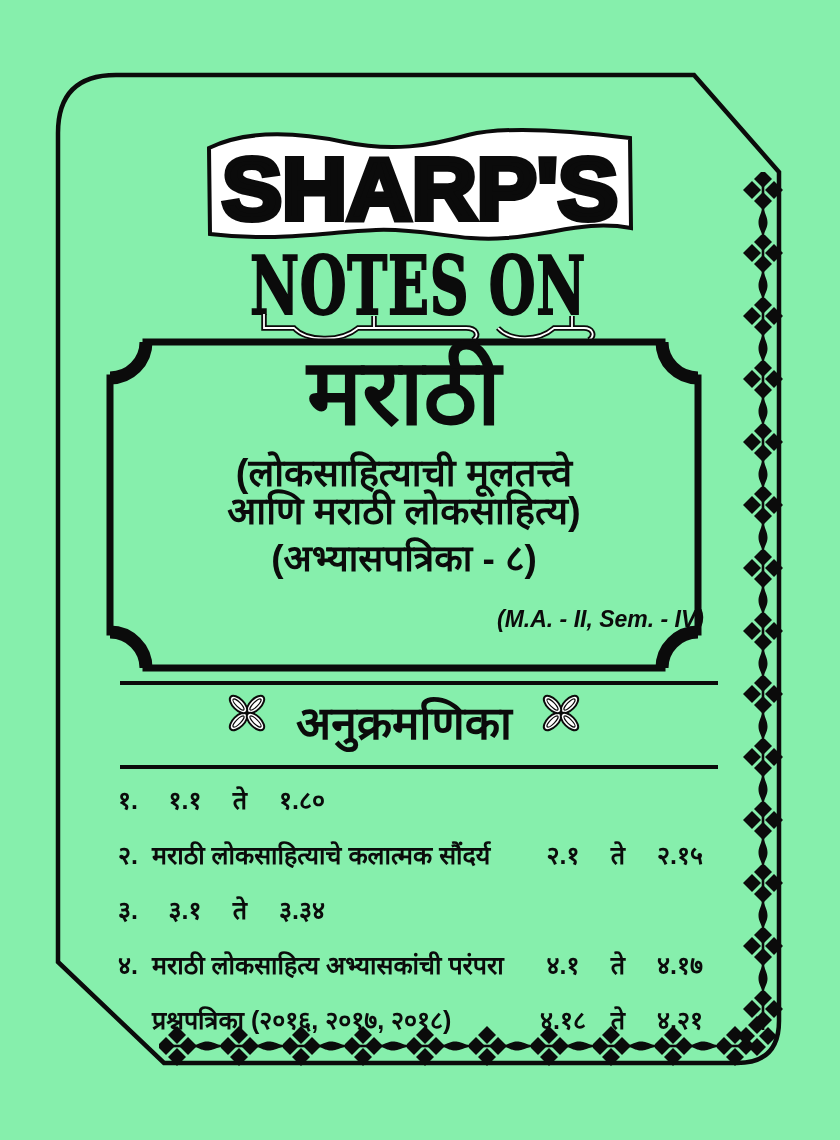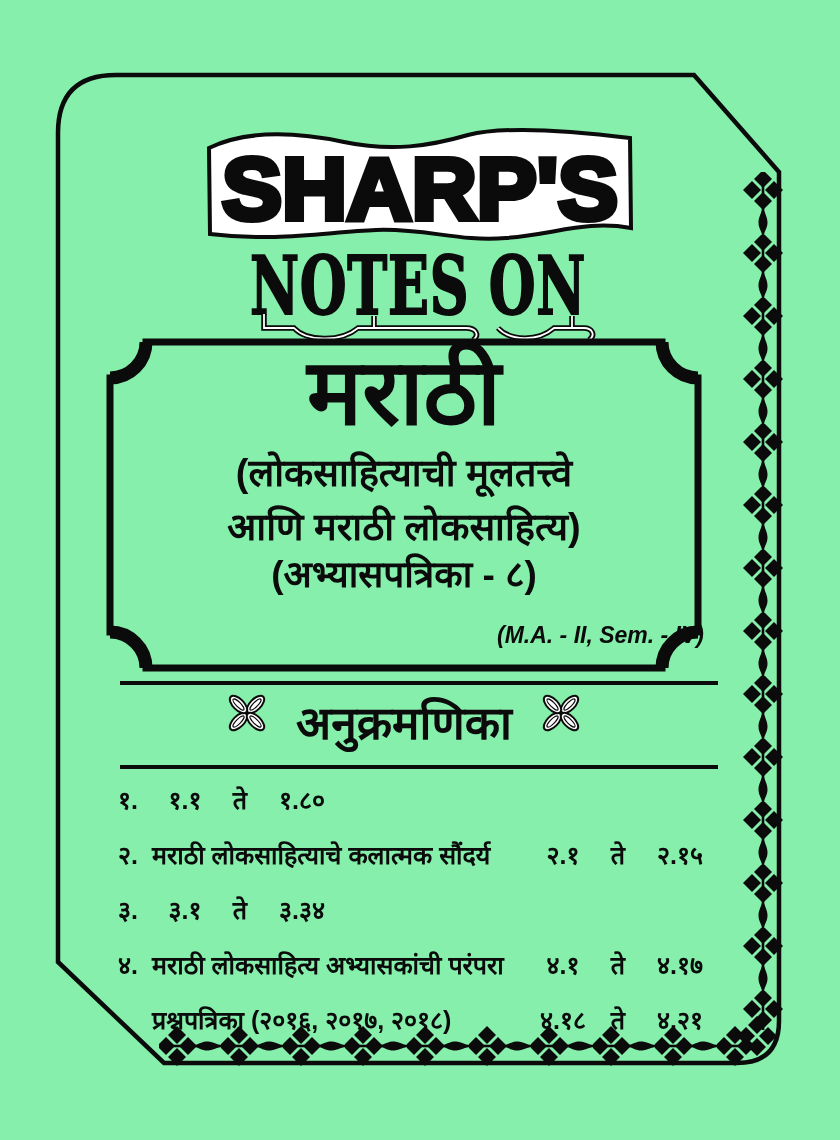--- a/index.html
+++ b/index.html
@@ -8,21 +8,21 @@
   .abs{position:absolute;}
   svg{display:block;overflow:visible;}
   .ink{fill:#0b0b0b;}
   
   .banner-text{font-family:"Liberation Sans",sans-serif;font-weight:bold;}
   .noteson-text{font-family:"DejaVu Serif","Liberation Serif",serif;font-weight:bold;letter-spacing:1px;}
   
   .title-content{left:104px;top:346px;width:600px;text-align:center;}
   .t-main{font-size:92px;line-height:1.02;font-weight:bold;white-space:nowrap;}
   .t-sub{font-size:38px;line-height:1.0;font-weight:bold;margin-top:14px;white-space:nowrap;}
-  .t-sub2{margin-top:16px;}
+  .t-sub2{margin-top:0;}
   .t-paper{font-size:37px;font-weight:bold;margin-top:1px;white-space:nowrap;}
   .t-course{font-size:23px;font-weight:bold;font-style:italic;margin-top:24px;
             font-family:Liberation Sans, sans-serif;white-space:nowrap;text-align:right;}
   
   .rule{left:120px;width:598px;height:4px;background:#0b0b0b;}
   .rule-top{top:681px;}
   .rule-bottom{top:765px;}
   
   .toc-head{left:104px;top:690px;width:600px;display:flex;align-items:flex-start;justify-content:center;gap:26px;}
   .toc-head-text{font-size:46px;font-weight:bold;white-space:nowrap;}

